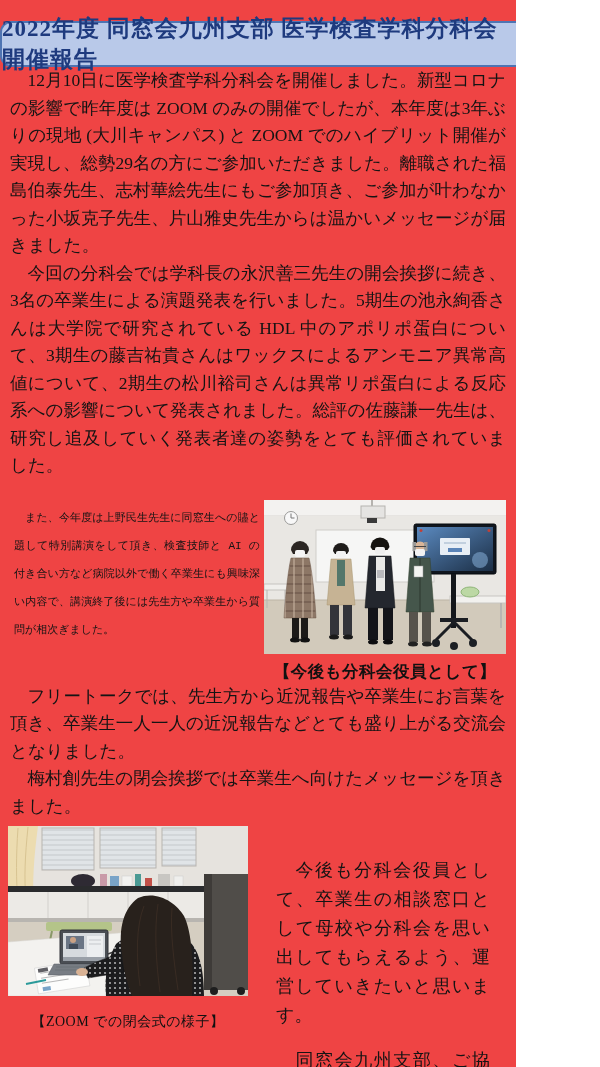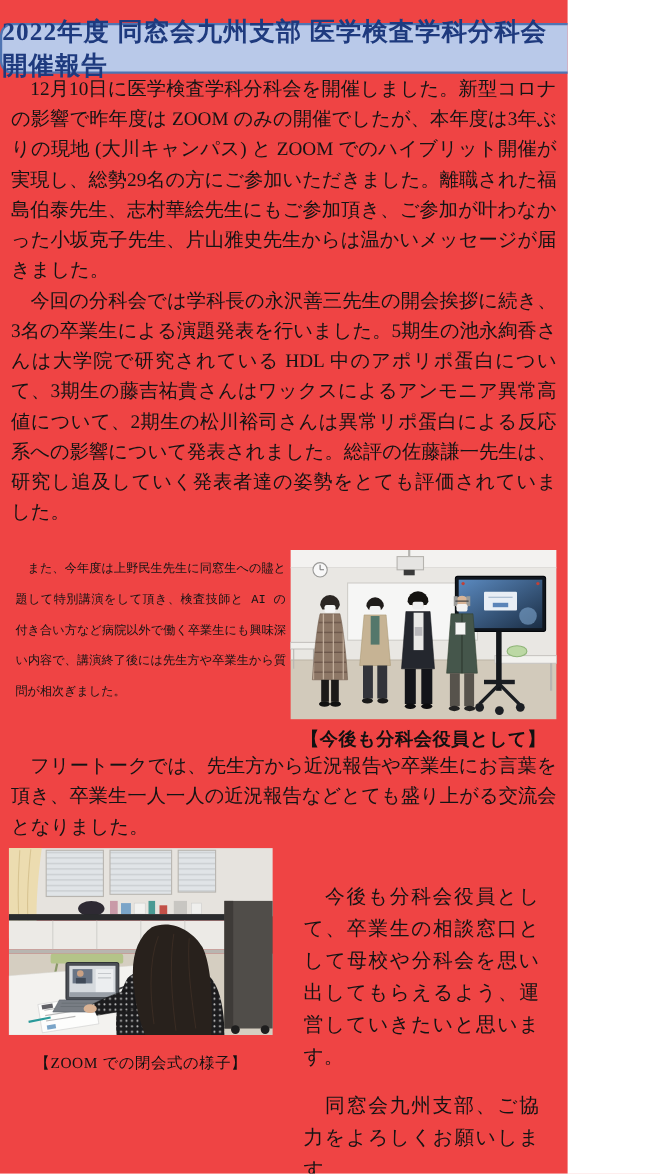--- a/index.html
+++ b/index.html
@@ -160,20 +160,21 @@
           <rect x="158" y="112" width="9" height="30" fill="#57534c"></rect>
           <ellipse cx="149" cy="144" rx="5" ry="2.5" fill="#222"></ellipse>
           <ellipse cx="163" cy="144" rx="5" ry="2.5" fill="#222"></ellipse>
         </g>
       </svg>
       <figcaption class="cap1">【今後も分科会役員として】</figcaption>
     </figure>
   </div>
 
   <p class="body p4">　フリートークでは、先生方から近況報告や卒業生にお言葉を頂き、卒業生一人一人の近況報告などとても盛り上がる交流会となりました。</p>
+  <p class="body p4b">　梅村創先生の閉会挨拶では卒業生へ向けたメッセージを頂きました。</p>
 
 
   <div class="sec6">
     <figure>
       <svg viewBox="0 0 240 170" xmlns="http://www.w3.org/2000/svg">
         <defs>
           <pattern id="dots" width="5" height="5" patternUnits="userSpaceOnUse">
             <rect width="5" height="5" fill="#1c1c1e"></rect>
             <circle cx="2" cy="2" r="0.9" fill="#c8c8c8"></circle>
           </pattern>

